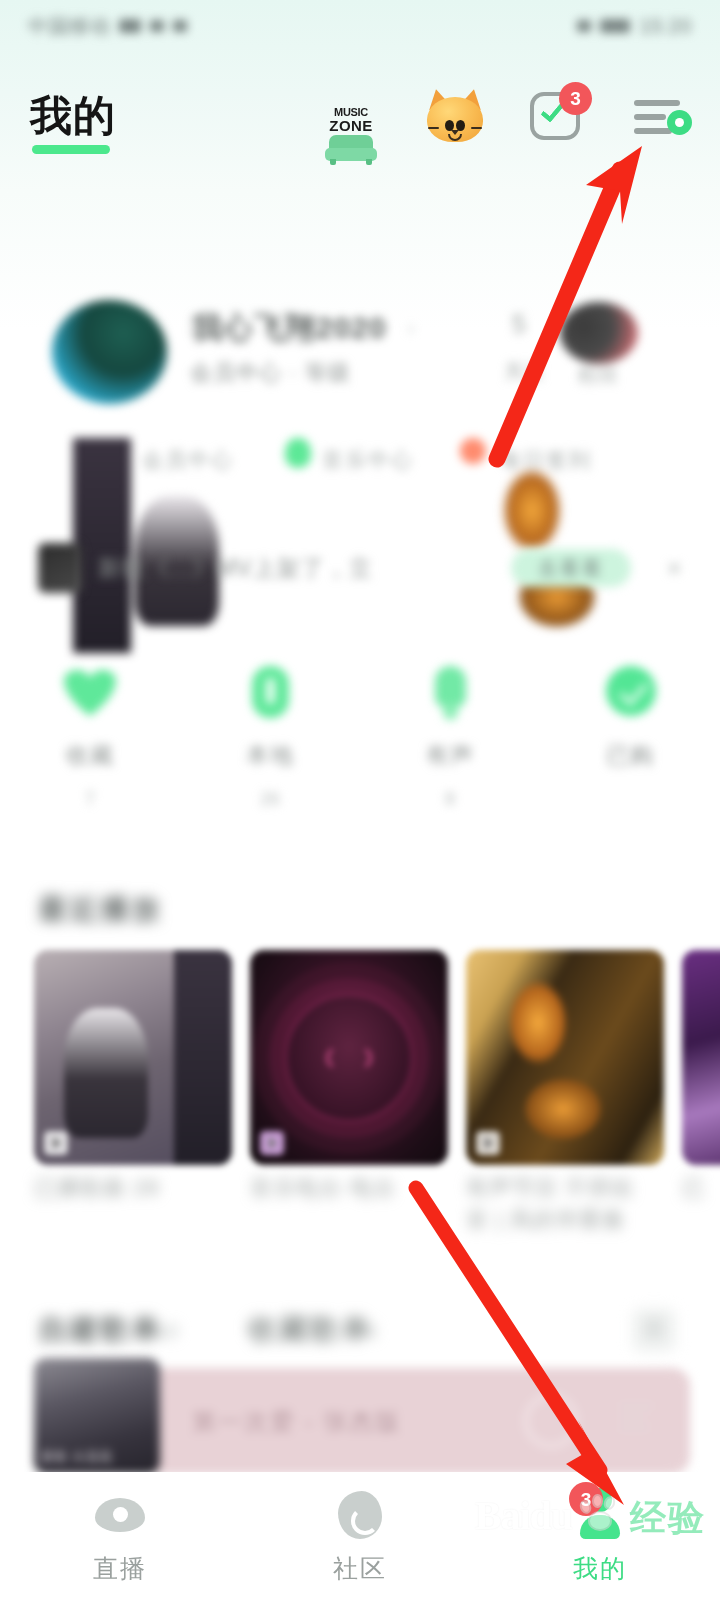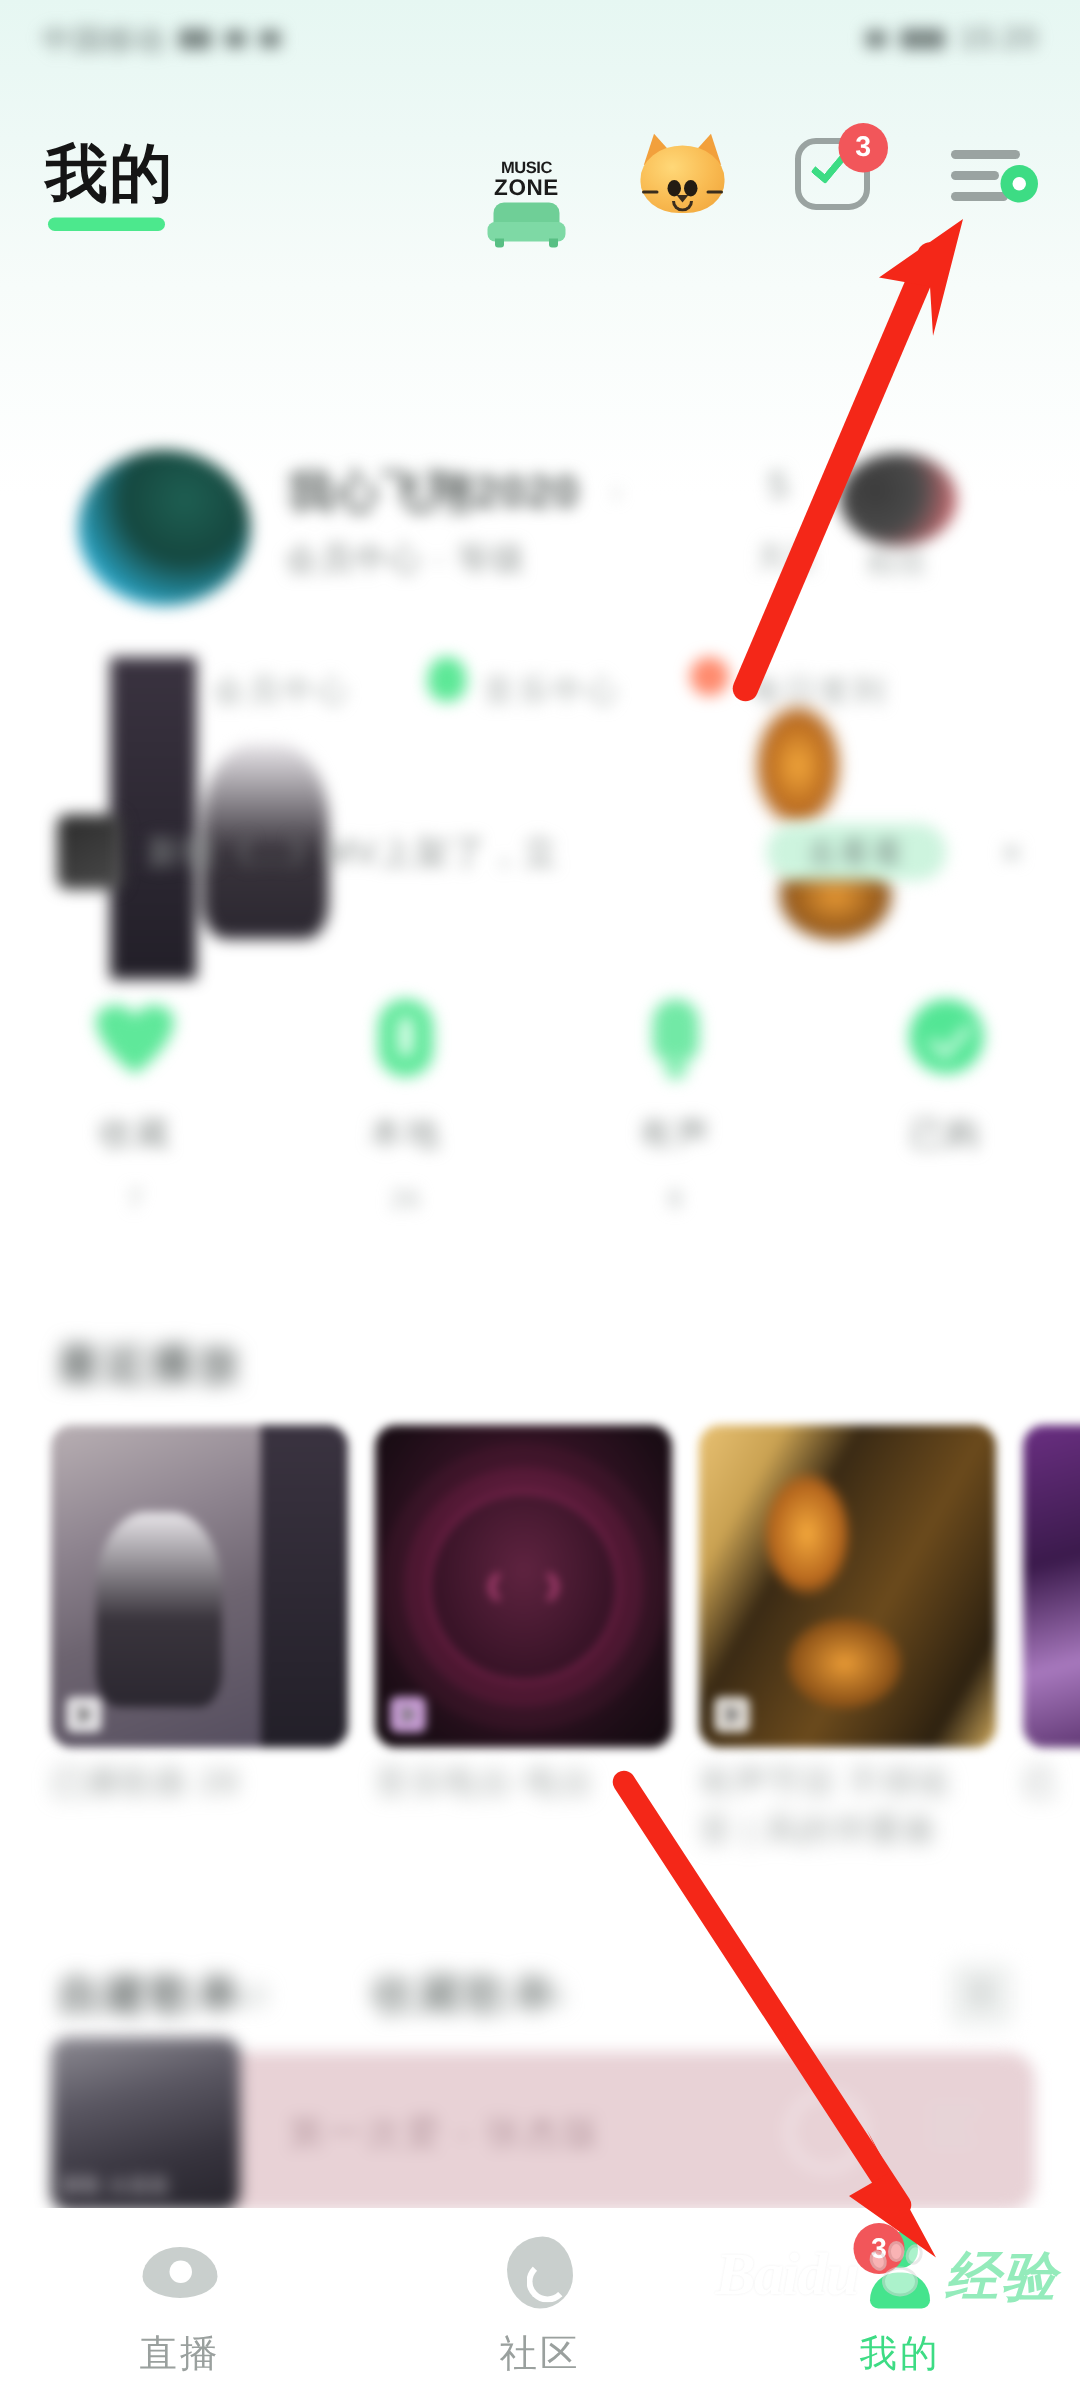--- a/index.html
+++ b/index.html
@@ -414,21 +414,20 @@
     position:absolute; left:7px; top:27px; width:40px; height:24px;
     background:#45e48d; border-radius:20px 20px 6px 6px;
   }
   .nav-badge { position:absolute; right:24px; top:-6px; width:34px; height:34px; }
 
   
   .watermark {
     position:absolute; right:14px; bottom:38px; z-index:8;
     opacity:.55; pointer-events:none;
     font-family:"Liberation Serif", serif;
-    font-style:italic;
   }
   .wm-main { display:flex; align-items:flex-end; gap:6px; }
   .wm-paw { position:relative; width:46px; height:40px; }
   .wm-paw i { position:absolute; background:#ffffff; border:2px solid #d9d9d9; border-radius:50%; }
   .wm-paw i.p1 { left:2px;  top:6px;  width:11px; height:14px; transform:rotate(-22deg); }
   .wm-paw i.p2 { left:14px; top:0px;  width:11px; height:14px; }
   .wm-paw i.p3 { left:26px; top:2px;  width:11px; height:14px; transform:rotate(20deg); }
   .wm-paw i.p4 { left:10px; top:17px; width:24px; height:20px; }
   .wm-bd { font-size:40px; font-weight:700; color:#ffffff; line-height:.9; letter-spacing:-1px;
            text-shadow:0 0 2px rgba(0,0,0,.12); }

